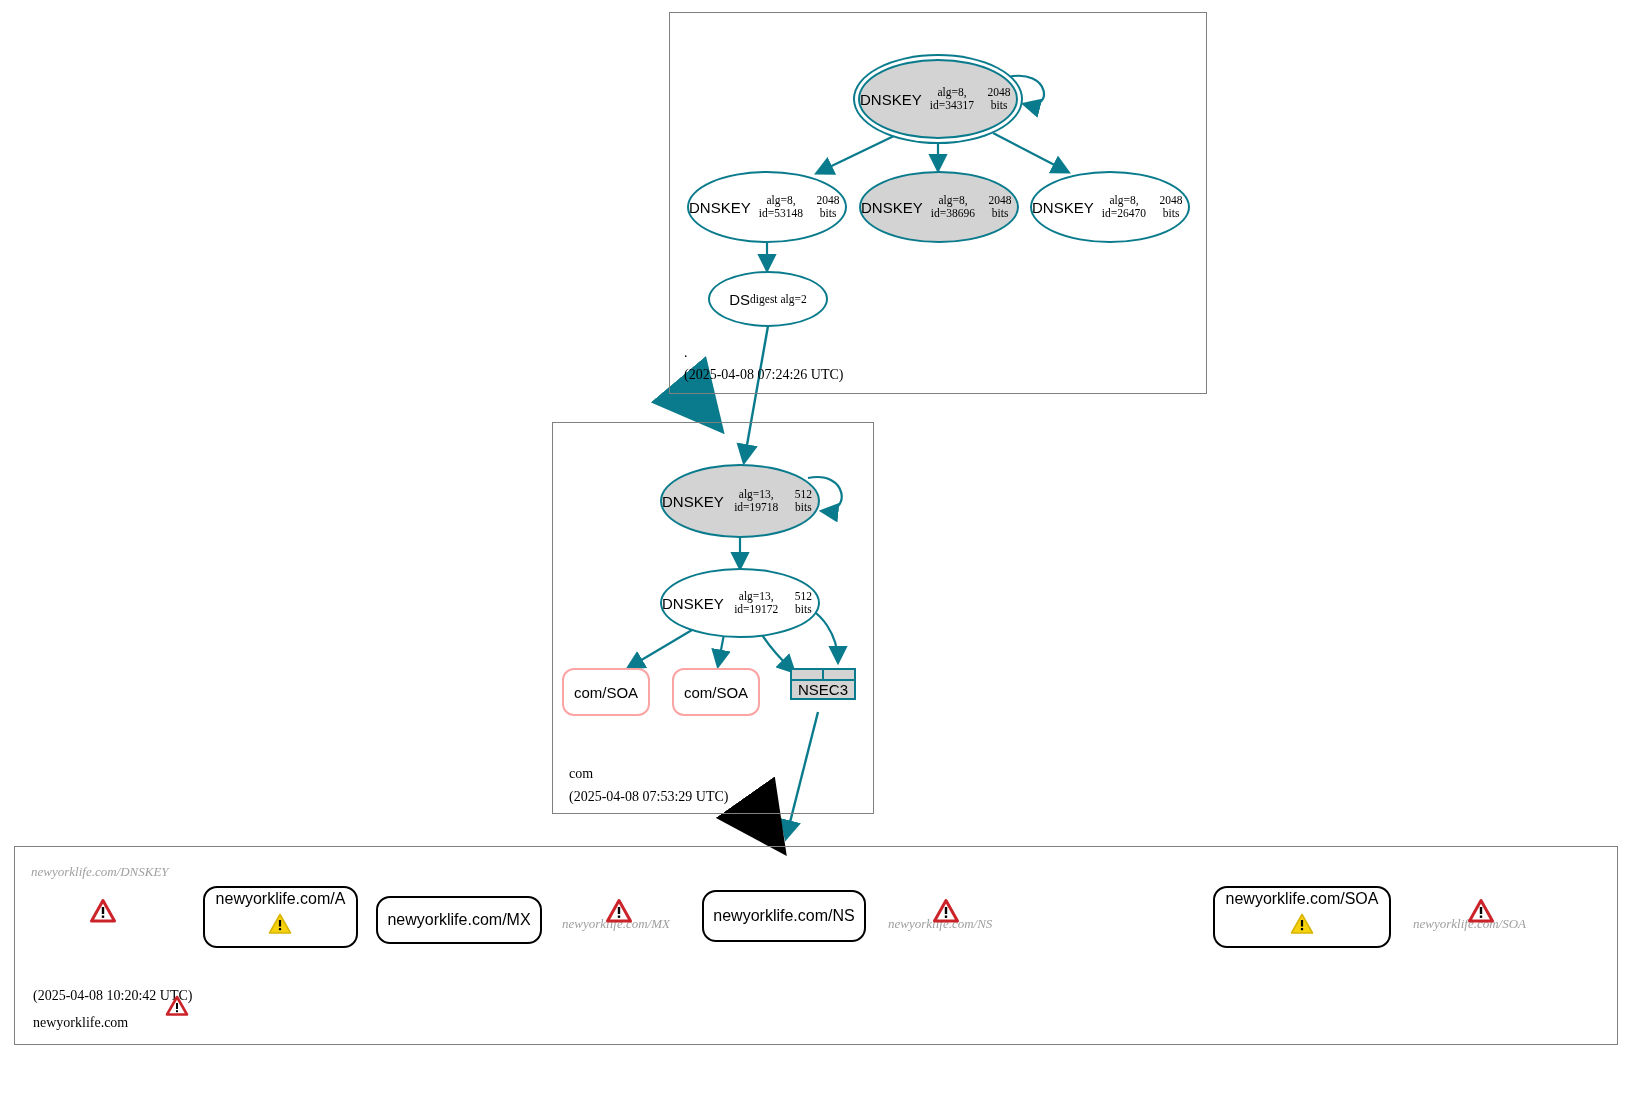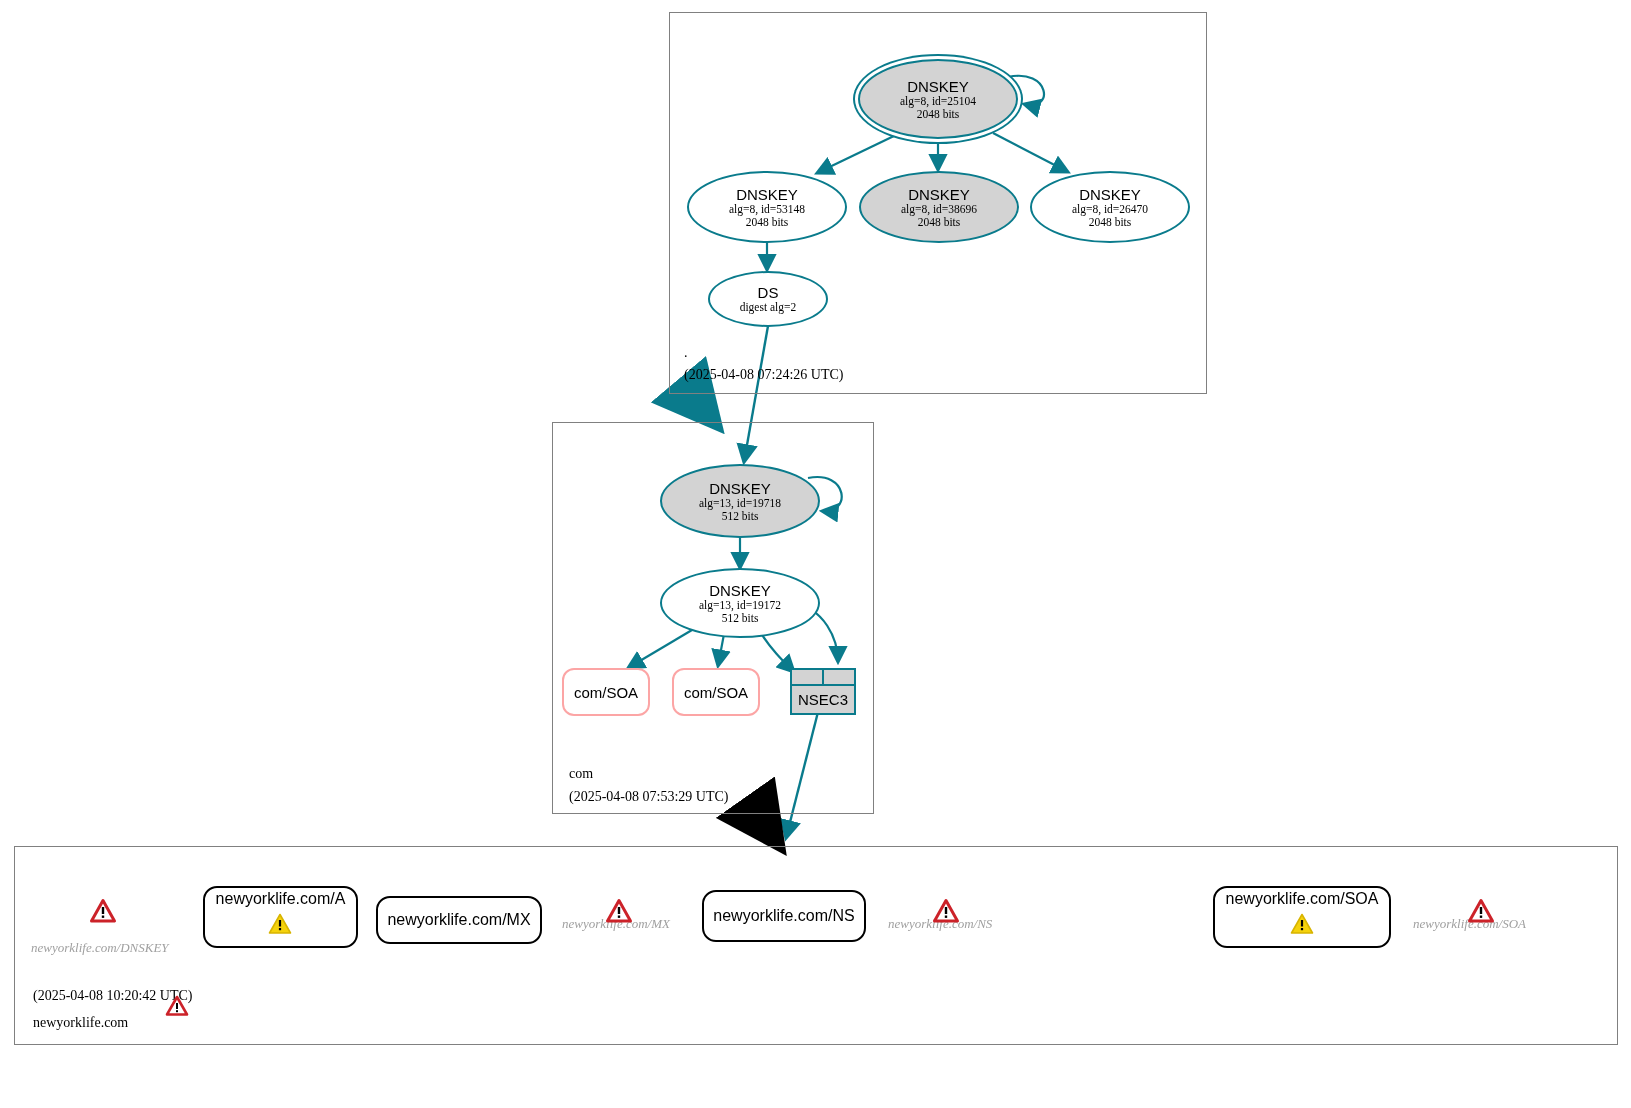--- a/index.html
+++ b/index.html
@@ -41,21 +41,21 @@
     color: #000000;
     white-space: nowrap;
   }
   
   .node-ellipse {
     position: absolute;
     border: 2px solid #0a7b8c;
     border-radius: 50%;
     box-sizing: border-box;
     display: flex;
-    flex-direction: column;
+    flex-direction: row;
     align-items: center;
     justify-content: center;
     text-align: center;
     background: #ffffff;
   }
   .node-ellipse.shaded { background: #d3d3d3; }
   .node-ellipse.sep {
     box-shadow: 0 0 0 3px #ffffff, 0 0 0 5px #0a7b8c;
   }
   .node-ellipse .l1 {
@@ -183,21 +183,21 @@
 
     <path d="M760,818 L779,845" fill="none" stroke="#000000" stroke-width="9" marker-end="url(#arrBlack)"></path>
   </svg>
 
   <div class="zone-box" style="left:669px; top:12px; width:538px; height:382px;"></div>
   <div class="zone-label" style="left:684px; top:345px;">.</div>
   <div class="zone-ts" style="left:684px; top:367px;">(2025-04-08 07:24:26 UTC)</div>
 
   <div class="node-ellipse shaded sep" style="left:858px; top:59px; width:160px; height:80px;">
     <div class="l1">DNSKEY</div>
-    <div class="l2">alg=8, id=25104</div>
+    <div class="l2">alg=8, id=34317</div>
     <div class="l3">2048 bits</div>
   </div>
 
   <div class="node-ellipse" style="left:687px; top:171px; width:160px; height:72px;">
     <div class="l1">DNSKEY</div>
     <div class="l2">alg=8, id=53148</div>
     <div class="l3">2048 bits</div>
   </div>
 
   <div class="node-ellipse shaded" style="left:859px; top:171px; width:160px; height:72px;">
@@ -233,39 +233,39 @@
     <div class="l3">512 bits</div>
   </div>
 
   <div class="node-rrset" style="left:562px; top:668px; width:88px; height:48px;">
     <span>com/SOA</span>
   </div>
   <div class="node-rrset" style="left:672px; top:668px; width:88px; height:48px;">
     <span>com/SOA</span>
   </div>
 
-  <div class="node-nsec3" style="left:790px; top:668px; width:66px; height:47px;">
+  <div class="node-nsec3" style="left:790px; top:668px; width:66px; height:32px;">
     <div class="nsec3-head">
       <div class="cell"></div>
       <div class="cell"></div>
     </div>
     <div class="nsec3-body">NSEC3</div>
   </div>
 
   <div class="zone-box" style="left:14px; top:846px; width:1604px; height:199px;"></div>
   <div class="footer-name" style="left:33px; top:998px;margin-top:17px;">newyorklife.com</div>
   <div class="zone-ts" style="left:33px; top:988px;">(2025-04-08 10:20:42 UTC)</div>
 
   <svg class="icon" style="left:166px; top:996px; width:22px; height:20px;" viewBox="0 0 22 20">
     <path d="M11,1 L21,18.5 L1,18.5 Z" fill="#ffffff" stroke="#cc2229" stroke-width="2.6" stroke-linejoin="round"></path>
     <rect x="10" y="7" width="2" height="6" fill="#000000"></rect>
     <rect x="10" y="14.2" width="2" height="2" fill="#000000"></rect>
   </svg>
 
-  <div class="status-text" style="left:31px; top:940px;">newyorklife.com/DNSKEY</div>
+  <div class="status-text" style="left:31px; top:864px;">newyorklife.com/DNSKEY</div>
   <svg class="icon" style="left:90px; top:899px; width:26px; height:24px;" viewBox="0 0 26 24">
     <path d="M13,1.5 L24.5,22 L1.5,22 Z" fill="#ffffff" stroke="#cc2229" stroke-width="3" stroke-linejoin="round"></path>
     <rect x="11.8" y="8" width="2.4" height="7" fill="#000000"></rect>
     <rect x="11.8" y="16.5" width="2.4" height="2.4" fill="#000000"></rect>
   </svg>
 
   <div class="node-rrset black" style="left:203px; top:886px; width:155px; height:62px;">
     <span class="rr-label">newyorklife.com/A</span>
   </div>
   <svg class="icon" style="left:268px; top:913px; width:24px; height:22px;" viewBox="0 0 24 22">

